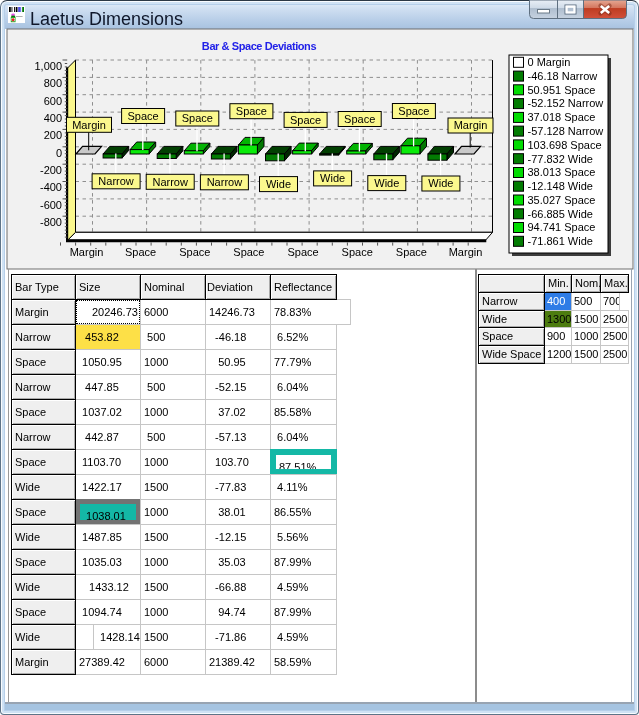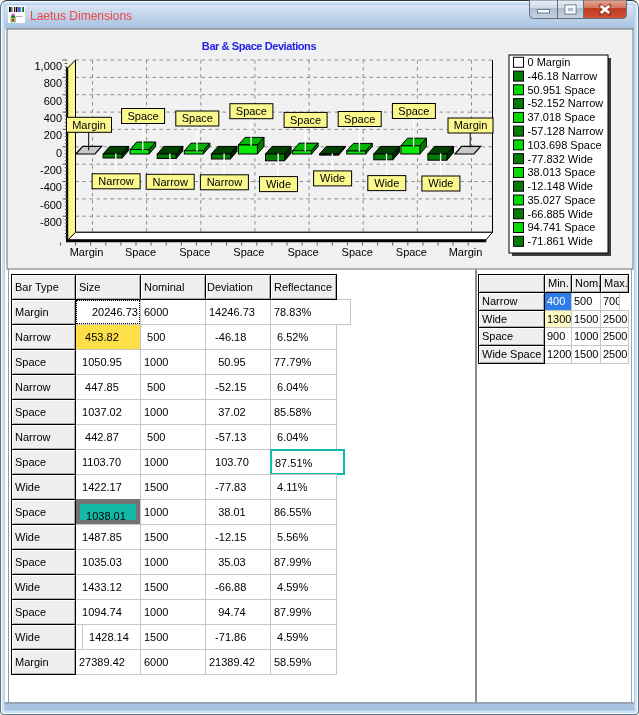--- a/index.html
+++ b/index.html
@@ -2,21 +2,21 @@
 <html><head><meta charset="utf-8">
 <style>
 *{margin:0;padding:0;box-sizing:border-box}
 html,body{width:639px;height:715px;overflow:hidden;font-family:"Liberation Sans",sans-serif}
 #win{position:absolute;left:0;top:0;width:639px;height:715px;border-radius:7px 7px 4px 4px;
 background:linear-gradient(#E6F0FA 0px,#CFDFF1 8px,#B6CDE7 20px,#A6C1DF 29px,#A6C4E1 29px,#A6C4E1 100%);
 border:1px solid #5E7488;border-top-color:#2B3845;box-shadow:inset 0 0 0 1px rgba(255,255,255,0.85),inset 0 0 0 3px #CFE2F4,inset 0 0 0 4px #B6CFE9}
 #client{position:absolute;left:5px;top:29px;width:629px;height:673px;background:#FFF}
 #clientedge{position:absolute;left:5px;top:702px;width:629px;height:2px;background:#98A4B2;z-index:5}
 .cell{position:absolute;font-size:11px;white-space:pre;overflow:hidden}
-#title{position:absolute;left:30px;top:9px;font-size:12px;color:#ef4444}
+#title{position:absolute;left:30px;top:9px;font-size:18px;color:#0f172a}
 </style></head>
 <body>
 <div id="win"></div>
 <div id="client"></div>
 <div id="clientedge"></div>
 <div id="title">Laetus Dimensions</div>
 <svg width="17" height="17" viewBox="0 0 17 17" style="position:absolute;left:8px;top:6px">
 <rect x="0" y="0" width="17" height="17" fill="#FFF"></rect>
 <rect x="1" y="1" width="1.8" height="5" fill="#000"></rect>
     <rect x="3.5" y="1" width="0.9" height="5" fill="#000"></rect>
@@ -334,46 +334,46 @@
 <div class="cell" style="left:140px;top:399px;width:66px;height:26px;background:#FFF;border:1px solid #C6C6C6;z-index:1;line-height:24px;color:#000"><span style="padding-left:3px">1000</span></div>
 <div class="cell" style="left:205px;top:399px;width:66px;height:26px;background:#FFF;border:1px solid #C6C6C6;z-index:1;line-height:24px;color:#000"><span style="padding-left:3px">   37.02</span></div>
 <div class="cell" style="left:270px;top:399px;width:67px;height:26px;background:#FFF;border:1px solid #C6C6C6;z-index:1;line-height:24px;color:#000"><span style="padding-left:3px">85.58%</span></div>
 <div class="cell" style="left:75px;top:424px;width:66px;height:26px;background:#FFF;border:1px solid #C6C6C6;z-index:1;line-height:24px;color:#000"><span style="padding-left:3px">  442.87</span></div>
 <div class="cell" style="left:140px;top:424px;width:66px;height:26px;background:#FFF;border:1px solid #C6C6C6;z-index:1;line-height:24px;color:#000"><span style="padding-left:3px"> 500</span></div>
 <div class="cell" style="left:205px;top:424px;width:66px;height:26px;background:#FFF;border:1px solid #C6C6C6;z-index:1;line-height:24px;color:#000"><span style="padding-left:3px">  -57.13</span></div>
 <div class="cell" style="left:270px;top:424px;width:67px;height:26px;background:#FFF;border:1px solid #C6C6C6;z-index:1;line-height:24px;color:#000"><span style="padding-left:3px"> 6.04%</span></div>
 <div class="cell" style="left:75px;top:449px;width:66px;height:26px;background:#FFF;border:1px solid #C6C6C6;z-index:1;line-height:24px;color:#000"><span style="padding-left:3px"> 1103.70</span></div>
 <div class="cell" style="left:140px;top:449px;width:66px;height:26px;background:#FFF;border:1px solid #C6C6C6;z-index:1;line-height:24px;color:#000"><span style="padding-left:3px">1000</span></div>
 <div class="cell" style="left:205px;top:449px;width:66px;height:26px;background:#FFF;border:1px solid #C6C6C6;z-index:1;line-height:24px;color:#000"><span style="padding-left:3px">  103.70</span></div>
-<div class="cell" style="left:270px;top:449px;width:75px;height:26px;background:#FFF;border:2px solid #14b8a6;z-index:1;line-height:24px;color:#000"><span style="padding-left:3px">87.51%</span></div>
+<div class="cell" style="left:270px;top:449px;width:67px;height:26px;background:#FFF;border:6px solid #14b8a6;z-index:1;line-height:24px;color:#000"><span style="padding-left:3px">87.51%</span></div>
 <div class="cell" style="left:75px;top:474px;width:66px;height:26px;background:#FFF;border:1px solid #C6C6C6;z-index:1;line-height:24px;color:#000"><span style="padding-left:3px"> 1422.17</span></div>
 <div class="cell" style="left:140px;top:474px;width:66px;height:26px;background:#FFF;border:1px solid #C6C6C6;z-index:1;line-height:24px;color:#000"><span style="padding-left:3px">1500</span></div>
 <div class="cell" style="left:205px;top:474px;width:66px;height:26px;background:#FFF;border:1px solid #C6C6C6;z-index:1;line-height:24px;color:#000"><span style="padding-left:3px">  -77.83</span></div>
 <div class="cell" style="left:270px;top:474px;width:67px;height:26px;background:#FFF;border:1px solid #C6C6C6;z-index:1;line-height:24px;color:#000"><span style="padding-left:3px"> 4.11%</span></div>
 <div class="cell" style="left:75px;top:499px;width:66px;height:26px;background:#14b8a6;border:5px solid #737373;z-index:1;line-height:24px;color:#000"><span style="padding-left:3px"> 1038.01</span></div>
 <div class="cell" style="left:140px;top:499px;width:66px;height:26px;background:#FFF;border:1px solid #C6C6C6;z-index:1;line-height:24px;color:#000"><span style="padding-left:3px">1000</span></div>
 <div class="cell" style="left:205px;top:499px;width:66px;height:26px;background:#FFF;border:1px solid #C6C6C6;z-index:1;line-height:24px;color:#000"><span style="padding-left:3px">   38.01</span></div>
 <div class="cell" style="left:270px;top:499px;width:67px;height:26px;background:#FFF;border:1px solid #C6C6C6;z-index:1;line-height:24px;color:#000"><span style="padding-left:3px">86.55%</span></div>
 <div class="cell" style="left:75px;top:524px;width:66px;height:26px;background:#FFF;border:1px solid #C6C6C6;z-index:1;line-height:24px;color:#000"><span style="padding-left:3px"> 1487.85</span></div>
 <div class="cell" style="left:140px;top:524px;width:66px;height:26px;background:#FFF;border:1px solid #C6C6C6;z-index:1;line-height:24px;color:#000"><span style="padding-left:3px">1500</span></div>
 <div class="cell" style="left:205px;top:524px;width:66px;height:26px;background:#FFF;border:1px solid #C6C6C6;z-index:1;line-height:24px;color:#000"><span style="padding-left:3px">  -12.15</span></div>
 <div class="cell" style="left:270px;top:524px;width:67px;height:26px;background:#FFF;border:1px solid #C6C6C6;z-index:1;line-height:24px;color:#000"><span style="padding-left:3px"> 5.56%</span></div>
 <div class="cell" style="left:75px;top:549px;width:66px;height:26px;background:#FFF;border:1px solid #C6C6C6;z-index:1;line-height:24px;color:#000"><span style="padding-left:3px"> 1035.03</span></div>
 <div class="cell" style="left:140px;top:549px;width:66px;height:26px;background:#FFF;border:1px solid #C6C6C6;z-index:1;line-height:24px;color:#000"><span style="padding-left:3px">1000</span></div>
 <div class="cell" style="left:205px;top:549px;width:66px;height:26px;background:#FFF;border:1px solid #C6C6C6;z-index:1;line-height:24px;color:#000"><span style="padding-left:3px">   35.03</span></div>
 <div class="cell" style="left:270px;top:549px;width:67px;height:26px;background:#FFF;border:1px solid #C6C6C6;z-index:1;line-height:24px;color:#000"><span style="padding-left:3px">87.99%</span></div>
-<div class="cell" style="left:75px;top:574px;width:66px;height:26px;background:#FFF;border:1px solid #C6C6C6;z-index:1;line-height:24px;color:#000"><span style="padding-left:3px"> 1433.12</span></div>
+<div class="cell" style="left:75px;top:574px;width:66px;height:26px;background:#FFF;border:1px solid #C6C6C6;z-index:1;line-height:24px;color:#000"><span style="padding-left:10px"> 1433.12</span></div>
 <div class="cell" style="left:140px;top:574px;width:66px;height:26px;background:#FFF;border:1px solid #C6C6C6;z-index:1;line-height:24px;color:#000"><span style="padding-left:3px">1500</span></div>
 <div class="cell" style="left:205px;top:574px;width:66px;height:26px;background:#FFF;border:1px solid #C6C6C6;z-index:1;line-height:24px;color:#000"><span style="padding-left:3px">  -66.88</span></div>
 <div class="cell" style="left:270px;top:574px;width:67px;height:26px;background:#FFF;border:1px solid #C6C6C6;z-index:1;line-height:24px;color:#000"><span style="padding-left:3px"> 4.59%</span></div>
 <div class="cell" style="left:75px;top:599px;width:66px;height:26px;background:#FFF;border:1px solid #C6C6C6;z-index:1;line-height:24px;color:#000"><span style="padding-left:3px"> 1094.74</span></div>
 <div class="cell" style="left:140px;top:599px;width:66px;height:26px;background:#FFF;border:1px solid #C6C6C6;z-index:1;line-height:24px;color:#000"><span style="padding-left:3px">1000</span></div>
 <div class="cell" style="left:205px;top:599px;width:66px;height:26px;background:#FFF;border:1px solid #C6C6C6;z-index:1;line-height:24px;color:#000"><span style="padding-left:3px">   94.74</span></div>
 <div class="cell" style="left:270px;top:599px;width:67px;height:26px;background:#FFF;border:1px solid #C6C6C6;z-index:1;line-height:24px;color:#000"><span style="padding-left:3px">87.99%</span></div>
-<div class="cell" style="left:82px;top:624px;width:60px;height:26px;background:#FFF;border:1px solid #C6C6C6;z-index:1;line-height:24px;color:#000"><span style="padding-left:3px"> 1428.14</span></div>
+<div class="cell" style="left:93px;top:624px;width:60px;height:26px;background:#FFF;border:1px solid #C6C6C6;z-index:1;line-height:24px;color:#000"><span style="padding-left:3px"> 1428.14</span></div>
 <div class="cell" style="left:140px;top:624px;width:66px;height:26px;background:#FFF;border:1px solid #C6C6C6;z-index:1;line-height:24px;color:#000"><span style="padding-left:3px">1500</span></div>
 <div class="cell" style="left:205px;top:624px;width:66px;height:26px;background:#FFF;border:1px solid #C6C6C6;z-index:1;line-height:24px;color:#000"><span style="padding-left:3px">  -71.86</span></div>
 <div class="cell" style="left:270px;top:624px;width:67px;height:26px;background:#FFF;border:1px solid #C6C6C6;z-index:1;line-height:24px;color:#000"><span style="padding-left:3px"> 4.59%</span></div>
 <div class="cell" style="left:75px;top:649px;width:66px;height:26px;background:#FFF;border:1px solid #C6C6C6;z-index:1;line-height:24px;color:#000"><span style="padding-left:3px">27389.42</span></div>
 <div class="cell" style="left:140px;top:649px;width:66px;height:26px;background:#FFF;border:1px solid #C6C6C6;z-index:1;line-height:24px;color:#000"><span style="padding-left:3px">6000</span></div>
 <div class="cell" style="left:205px;top:649px;width:66px;height:26px;background:#FFF;border:1px solid #C6C6C6;z-index:1;line-height:24px;color:#000"><span style="padding-left:3px">21389.42</span></div>
 <div class="cell" style="left:270px;top:649px;width:67px;height:26px;background:#FFF;border:1px solid #C6C6C6;z-index:1;line-height:24px;color:#000"><span style="padding-left:3px">58.59%</span></div>
 <div class="cell" style="left:11px;top:274px;width:65px;height:26px;background:#EFEFEF;border:1px solid #000;z-index:3;line-height:24px;box-shadow:inset 1px 1px 0 #FFFFFF,inset -1px -1px 0 #ABABAB;color:#000"><span style="padding-left:3px">Bar Type</span></div>
 <div class="cell" style="left:75px;top:274px;width:66px;height:26px;background:#EFEFEF;border:1px solid #000;z-index:3;line-height:24px;box-shadow:inset 1px 1px 0 #FFFFFF,inset -1px -1px 0 #ABABAB;color:#000"><span style="padding-left:3px">Size</span></div>
 <div class="cell" style="left:140px;top:274px;width:66px;height:26px;background:#EFEFEF;border:1px solid #000;z-index:3;line-height:24px;box-shadow:inset 1px 1px 0 #FFFFFF,inset -1px -1px 0 #ABABAB;color:#000"><span style="padding-left:3px">Nominal</span></div>
@@ -391,21 +391,21 @@
 <div class="cell" style="left:11px;top:524px;width:65px;height:26px;background:#EFEFEF;border:1px solid #000;z-index:3;line-height:24px;box-shadow:inset 1px 1px 0 #FFFFFF,inset -1px -1px 0 #ABABAB;color:#000"><span style="padding-left:3px">Wide</span></div>
 <div class="cell" style="left:11px;top:549px;width:65px;height:26px;background:#EFEFEF;border:1px solid #000;z-index:3;line-height:24px;box-shadow:inset 1px 1px 0 #FFFFFF,inset -1px -1px 0 #ABABAB;color:#000"><span style="padding-left:3px">Space</span></div>
 <div class="cell" style="left:11px;top:574px;width:65px;height:26px;background:#EFEFEF;border:1px solid #000;z-index:3;line-height:24px;box-shadow:inset 1px 1px 0 #FFFFFF,inset -1px -1px 0 #ABABAB;color:#000"><span style="padding-left:3px">Wide</span></div>
 <div class="cell" style="left:11px;top:599px;width:65px;height:26px;background:#EFEFEF;border:1px solid #000;z-index:3;line-height:24px;box-shadow:inset 1px 1px 0 #FFFFFF,inset -1px -1px 0 #ABABAB;color:#000"><span style="padding-left:3px">Space</span></div>
 <div class="cell" style="left:11px;top:624px;width:65px;height:26px;background:#EFEFEF;border:1px solid #000;z-index:3;line-height:24px;box-shadow:inset 1px 1px 0 #FFFFFF,inset -1px -1px 0 #ABABAB;color:#000"><span style="padding-left:3px">Wide</span></div>
 <div class="cell" style="left:11px;top:649px;width:65px;height:26px;background:#EFEFEF;border:1px solid #000;z-index:3;line-height:24px;box-shadow:inset 1px 1px 0 #FFFFFF,inset -1px -1px 0 #ABABAB;color:#000"><span style="padding-left:3px">Margin</span></div>
 <div style="position:absolute;left:76px;top:300px;width:64px;height:24px;border:1px dotted #000;z-index:4;box-sizing:border-box"></div>
 <div class="cell" style="left:544px;top:292px;width:28px;height:19px;background:#2E7CE6;border:1px solid #C6C6C6;z-index:1;line-height:17px;color:#FFF"><span style="padding-left:2px">400</span></div>
 <div class="cell" style="left:571px;top:292px;width:30px;height:19px;background:#FFF;border:1px solid #C6C6C6;z-index:1;line-height:17px;color:#000"><span style="padding-left:2px">500</span></div>
 <div class="cell" style="left:600px;top:292px;width:20px;height:19px;background:#FFF;border:1px solid #C6C6C6;z-index:1;line-height:17px;color:#000"><span style="padding-left:2px">700</span></div>
-<div class="cell" style="left:544px;top:310px;width:28px;height:26px;background:#fef9c3;border:1px solid #C6C6C6;z-index:1;line-height:16px;color:#000"><span style="padding-left:2px">1300</span></div>
+<div class="cell" style="left:544px;top:310px;width:28px;height:26px;background:#4d7c0f;border:1px solid #C6C6C6;z-index:1;line-height:16px;color:#000"><span style="padding-left:2px">1300</span></div>
 <div class="cell" style="left:571px;top:310px;width:30px;height:18px;background:#FFF;border:1px solid #C6C6C6;z-index:1;line-height:16px;color:#000"><span style="padding-left:2px">1500</span></div>
 <div class="cell" style="left:600px;top:310px;width:29px;height:18px;background:#FFF;border:1px solid #C6C6C6;z-index:1;line-height:16px;color:#000"><span style="padding-left:2px">2500</span></div>
 <div class="cell" style="left:544px;top:327px;width:28px;height:19px;background:#FFF;border:1px solid #C6C6C6;z-index:1;line-height:17px;color:#000"><span style="padding-left:2px">900</span></div>
 <div class="cell" style="left:571px;top:327px;width:30px;height:19px;background:#FFF;border:1px solid #C6C6C6;z-index:1;line-height:17px;color:#000"><span style="padding-left:2px">1000</span></div>
 <div class="cell" style="left:600px;top:327px;width:29px;height:19px;background:#FFF;border:1px solid #C6C6C6;z-index:1;line-height:17px;color:#000"><span style="padding-left:2px">2500</span></div>
 <div class="cell" style="left:544px;top:345px;width:28px;height:19px;background:#FFF;border:1px solid #C6C6C6;z-index:1;line-height:17px;color:#000"><span style="padding-left:2px">1200</span></div>
 <div class="cell" style="left:571px;top:345px;width:30px;height:19px;background:#FFF;border:1px solid #C6C6C6;z-index:1;line-height:17px;color:#000"><span style="padding-left:2px">1500</span></div>
 <div class="cell" style="left:600px;top:345px;width:29px;height:19px;background:#FFF;border:1px solid #C6C6C6;z-index:1;line-height:17px;color:#000"><span style="padding-left:2px">2500</span></div>
 <div class="cell" style="left:478px;top:274px;width:67px;height:19px;background:#EFEFEF;border:1px solid #000;z-index:3;line-height:17px;box-shadow:inset 1px 1px 0 #FFFFFF,inset -1px -1px 0 #ABABAB;color:#000"></div>
 <div class="cell" style="left:544px;top:274px;width:28px;height:19px;background:#EFEFEF;border:1px solid #000;z-index:3;line-height:17px;box-shadow:inset 1px 1px 0 #FFFFFF,inset -1px -1px 0 #ABABAB;color:#000"><span style="padding-left:3px">Min.</span></div>

